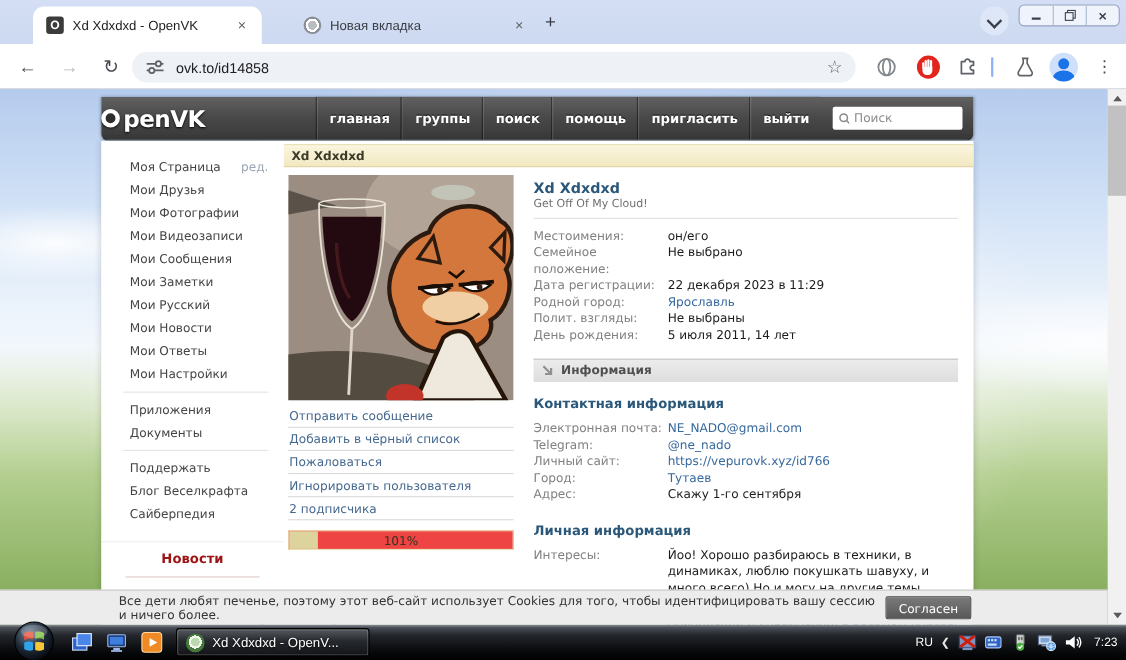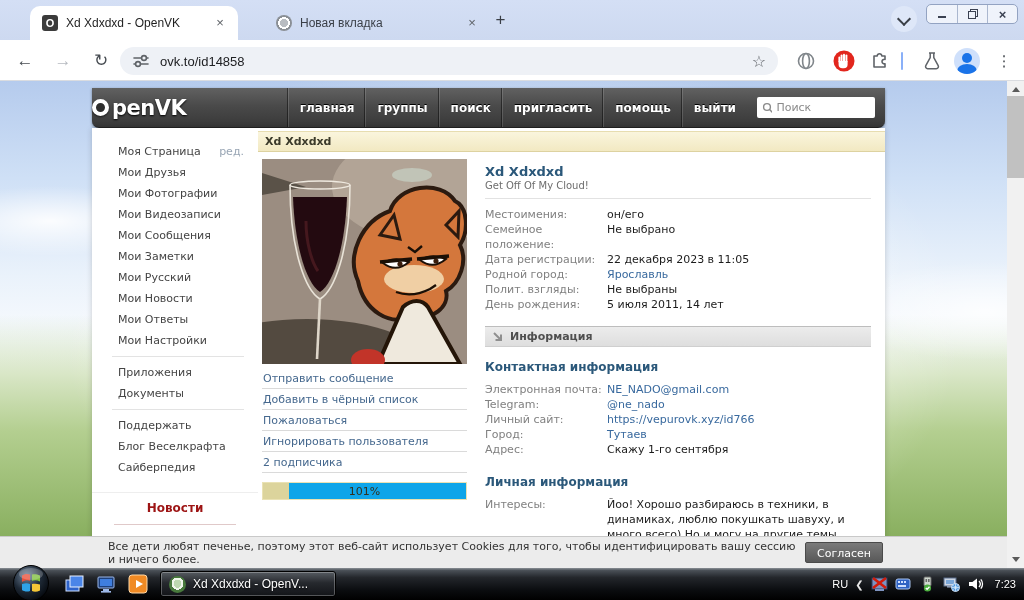--- a/index.html
+++ b/index.html
@@ -90,21 +90,21 @@
 
   
   .main { flex:1; min-width:0; }
   .title-bar { height:21px; line-height:20px; background:linear-gradient(180deg,#faf5dd 0%,#f2e9c2 100%);
     border-top:1px solid #e7ddb0; border-bottom:1px solid #ddd2a0; font-weight:bold; font-size:11px; color:#3b3a2a; padding-left:7px; margin-top:3px; }
   .columns { display:flex; padding:7px 10px 0 4px; }
   .col-left { width:205px; flex:0 0 205px; }
   .avatar-box { width:205px; height:205px; overflow:hidden; cursor:pointer; }
   .actions { margin-top:4px; }
   .action-row { display:block; padding:4px 1px 3px 1px; border-bottom:1px solid #dadada; color:#45688E; font-size:11px; cursor:pointer; text-decoration:none; }
-  .rating { position:relative; margin-top:9px; height:18px; background:#0ea5e9; border:1px solid #eae2b4; }
+  .rating { position:relative; margin-top:9px; height:18px; background:#ef4444; border:1px solid #eae2b4; }
   .rating-fill { position:absolute; left:0; top:0; bottom:0; width:13%; background:#dcd49c; }
   .rating-label { position:absolute; inset:0; text-align:center; line-height:17px; font-size:11px; color:#33321f; }
 
   .col-right { flex:1; margin-left:18px; margin-right:4px; padding-top:5px; min-width:0; }
   .profile-name { color:#2B587A; font-weight:bold; font-size:13px; }
   .profile-status { color:#6e6e6e; font-size:10px; margin-top:1px; }
   .hr { border-top:1px solid #e2e2e2; margin-top:7px; }
   .info-table { margin-top:8px; }
   .info-row { display:flex; font-size:11px; line-height:15px; }
   .info-label { width:122px; flex:0 0 122px; color:#818181; }
@@ -239,22 +239,22 @@
 
       <div class="ovk-header">
         <div class="logo">
           <span class="logo-o"></span>
           <span class="logo-rest">penVK</span>
         </div>
         <div class="ovk-nav">
           <span class="ovk-nav-item">главная</span>
           <span class="ovk-nav-item">группы</span>
           <span class="ovk-nav-item">поиск</span>
+          <span class="ovk-nav-item">помощь</span>
           <span class="ovk-nav-item">пригласить</span>
-          <span class="ovk-nav-item">помощь</span>
           <span class="ovk-nav-item">выйти</span>
         </div>
         <div class="ovk-search">
           <svg width="12" height="12">
             <circle cx="5" cy="5" r="3.4" fill="none" stroke="#8a8a8a" stroke-width="1.4"></circle>
             <line x1="7.6" y1="7.6" x2="11" y2="11" stroke="#8a8a8a" stroke-width="1.4"></line>
             </svg>
           <input placeholder="Поиск" style="">
         </div>
       </div>
@@ -372,21 +372,21 @@
                 <div class="info-row">
                     <span class="info-label">Местоимения:</span>
                     <span class="info-value">он/его</span>
                   </div>
                 <div class="info-row">
                     <span class="info-label">Семейное положение:</span>
                     <span class="info-value">Не выбрано</span>
                   </div>
                 <div class="info-row">
                     <span class="info-label">Дата регистрации:</span>
-                    <span class="info-value">22 декабря 2023 в 11:05</span>
+                    <span class="info-value">22 декабря 2023 в 11:29</span>
                   </div>
                 <div class="info-row">
                     <span class="info-label">Родной город:</span>
                     <span class="info-value link">Ярославль</span>
                   </div>
                 <div class="info-row">
                     <span class="info-label">Полит. взгляды:</span>
                     <span class="info-value">Не выбраны</span>
                   </div>
                 <div class="info-row">

